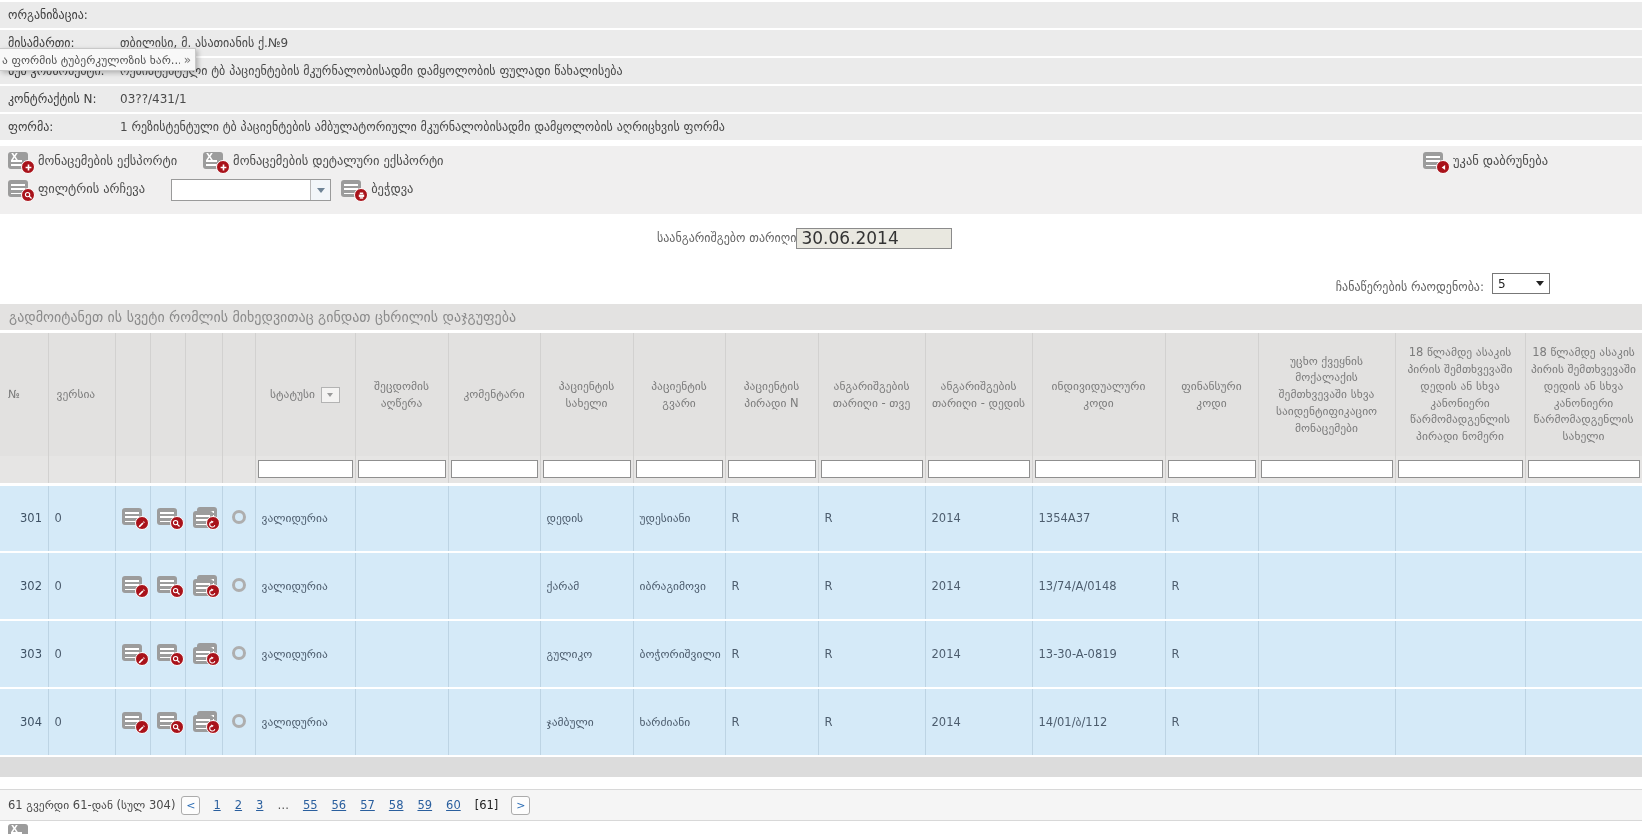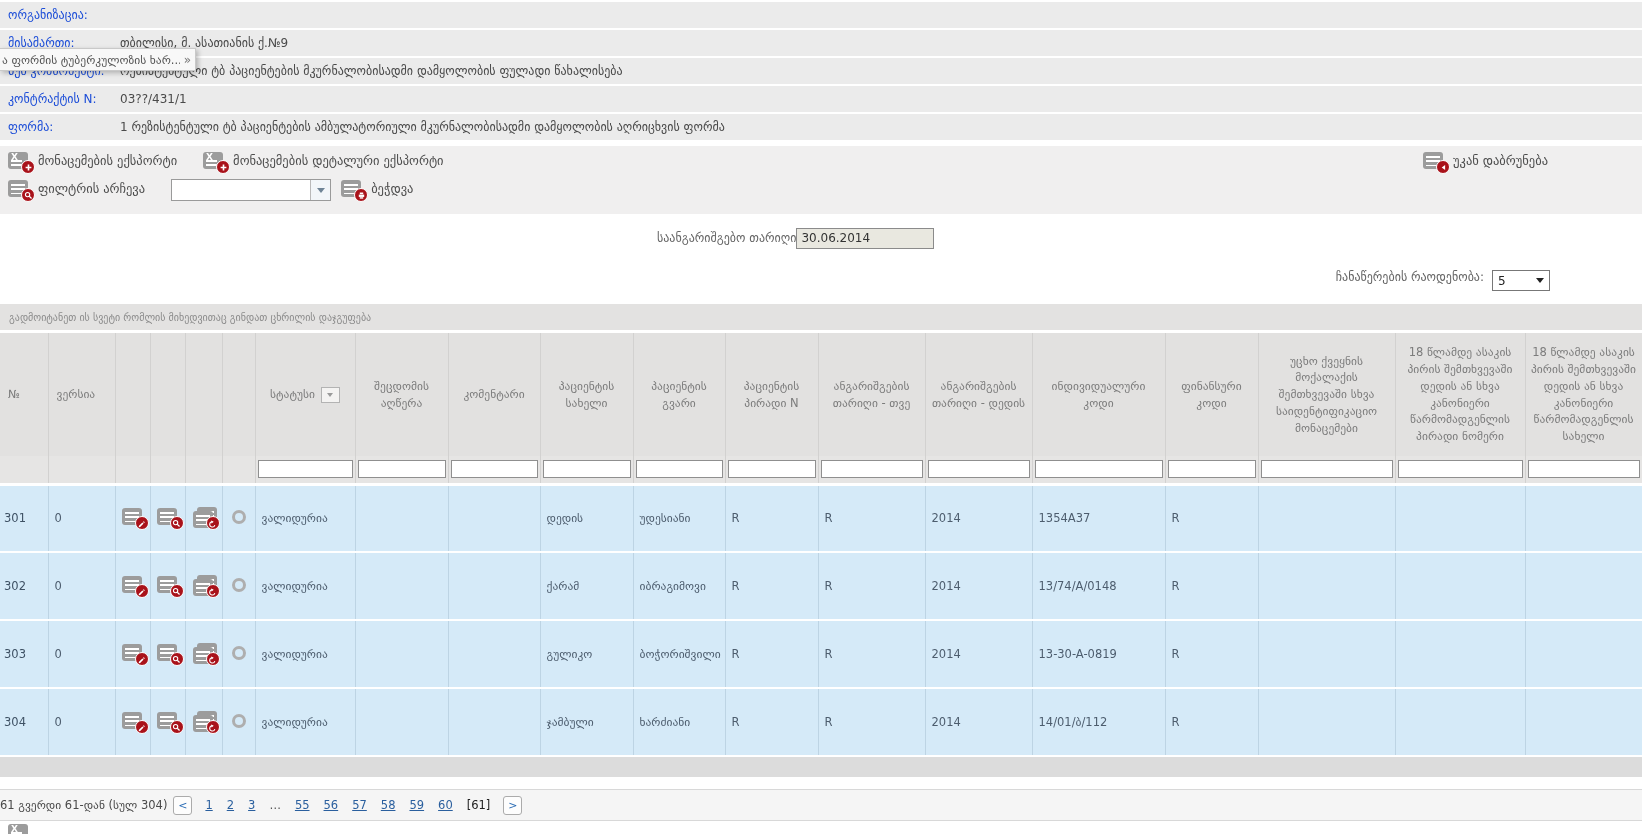--- a/index.html
+++ b/index.html
@@ -8,21 +8,21 @@
     --row-blue:#d5eaf8;
   }
   *{box-sizing:border-box;margin:0;padding:0}
   html,body{width:1642px;height:834px;overflow:hidden;background:#fff;
     font-family:"DejaVu Sans",sans-serif;color:#444;font-size:12px}
   #page{position:relative;width:1642px;height:834px;overflow:hidden;background:#fff}
 
   
   .info-panel{position:relative;padding-top:2px}
   .info-row{display:flex;align-items:center;height:26px;background:#ebebeb;margin-bottom:2px;padding:0 8px}
-  .info-label{width:112px;flex:none;color:#1d4ed8}
+  .info-label{width:112px;flex:none;color:#404040}
   .info-value{color:#4a4a4a}
   .tooltip{position:absolute;left:0;top:48px;width:196px;height:23px;background:#f8f8f8;
     border:1px solid #c9c9c9;border-left:none;box-shadow:2px 2px 5px rgba(0,0,0,.25);
     display:flex;align-items:center;justify-content:space-between;padding:0 4px 0 2px;z-index:5}
   .tooltip-text{color:#555;font-size:11.5px;white-space:nowrap;overflow:hidden}
   .tooltip-chevron{color:#777;font-size:12px;margin-left:4px;cursor:pointer}
 
   
   .toolbar{background:#f0efef;margin-top:6px;padding:5px 8px 7px 8px}
   .toolbar-row{display:flex;align-items:flex-start;height:28px}
@@ -44,54 +44,54 @@
   .icon.copy .doc.back{left:4px;top:0}
   .icon.copy .doc.front{left:0;top:4px}
   .badge{position:absolute;right:-5px;bottom:-4px;width:14px;height:14px;border-radius:50%;
     background:var(--accent-red);border:1px solid #fff;display:flex;align-items:center;justify-content:center;z-index:2}
   .badge svg{width:9px;height:9px;display:block}
   .radio{display:inline-block;width:14px;height:14px;border:3px solid #aeaeae;border-radius:50%;background:transparent;cursor:pointer}
 
   
   .date-row{display:flex;align-items:center;margin:12px 0 0 657px;height:24px}
   .date-label{color:#666;margin-right:0}
-  .date-input{width:138px;height:21px;background:#e9e8e0;border:1px solid #8b8b8b;
-    font-family:"DejaVu Sans",sans-serif;font-size:12px;color:#333;padding:0 4px}
-  .records-row{display:flex;align-items:flex-start;justify-content:flex-end;margin:20px 92px 4px 0;height:24px}
+  .date-input{width:156px;height:21px;background:#e9e8e0;border:1px solid #8b8b8b;
+    font-family:"DejaVu Sans",sans-serif;font-size:17px;color:#333;padding:0 4px}
+  .records-row{display:flex;align-items:flex-end;justify-content:flex-end;margin:20px 92px 4px 0;height:24px}
   .records-label{color:#666;margin-right:8px}
   .select-box{width:58px;height:21px;border:1px solid #777;background:#fff;display:flex;
     align-items:center;justify-content:space-between;padding:0 5px;cursor:pointer}
   .select-box .val{color:#222}
   .select-box .tri{border-top-color:#222}
 
   
   .group-bar{margin-top:10px;height:26px;background:#e3e2e1;color:#8b8b8b;
-    display:flex;align-items:center;padding-left:9px;font-size:10px}
+    display:flex;align-items:center;padding-left:9px;font-size:14px}
 
   
   table{border-collapse:collapse;table-layout:fixed;width:1642px;margin-top:3px}
   thead th{background:#e2e1e0;color:#7c7c7c;font-weight:normal;font-size:11.5px;line-height:1.45;
     height:123px;vertical-align:middle;text-align:center;padding:4px 5px;border-right:1px solid #d2d1d0}
   thead th.al{text-align:left;padding-left:8px}
   tr.filter-row td{background:#e6e5e4;height:28px;border-right:1px solid #d2d1d0;
     border-bottom:3px solid #fff;padding:0 2px;text-align:center}
   .filter-input{width:100%;height:18px;border:1px solid #8f8f8f;background:#fff;
     font-family:"DejaVu Sans",sans-serif;font-size:11px;padding:0 3px}
   tbody td{background:var(--row-blue);height:68px;border-right:1px solid #bdd4e4;
     border-bottom:2px solid #fff;padding:4px 6px;vertical-align:middle;color:#4d5d6e;font-size:11.5px}
-  tbody td.c-num{padding-left:4px;color:#3e5164}
+  tbody td.c-num{padding-left:20px;color:#3e5164}
   tbody td.c-icon{text-align:center;padding:0 2px}
   .status-filter-btn{display:inline-flex;align-items:center;justify-content:center;width:19px;height:16px;
     border:1px solid #b3b3b3;background:#f4f3f2;margin-left:6px;vertical-align:middle;cursor:pointer}
   .status-filter-btn .tri-down{border-top-color:#9a9a9a;border-left-width:3.5px;border-right-width:3.5px;border-top-width:4.5px}
   .table-footer{height:20px;background:#dcdcdc}
 
   
   .pagination{margin-top:12px;height:32px;background:#f5f5f5;border-top:1px solid #d8d8d8;border-bottom:1px solid #d8d8d8;
-    display:flex;align-items:center;font-size:11.5px;color:#4a4a4a}
+    display:flex;align-items:center;padding-left:8px;font-size:11.5px;color:#4a4a4a}
   .pg-btn{width:19px;height:19px;border:1px solid #ababab;border-radius:3px;background:#fdfdfd;
     color:#2a6cb5;display:inline-flex;align-items:center;justify-content:center;font-size:11px;cursor:pointer;margin:0 6px}
   .pg-links{display:flex;align-items:center}
   .pg-links a{margin:0 7px;cursor:pointer}
   a.page-link{color:var(--link-blue);text-decoration:underline}
   a.ellipsis{color:#555;text-decoration:none;cursor:default}
   .pg-current{font-weight:normal;color:#222;margin:0 7px}
 
   .cutoff-icon{position:absolute;left:8px;top:823px}
 </style>

